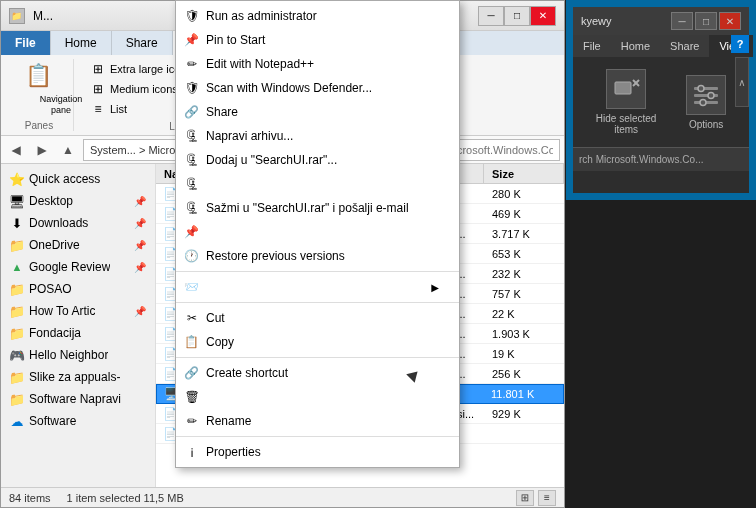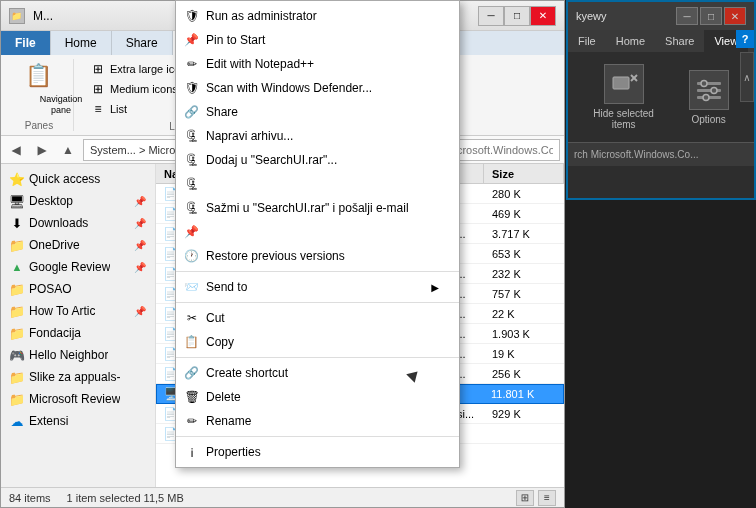--- a/index.html
+++ b/index.html
@@ -359,21 +359,21 @@
       flex: 1;
     }
 
     
     .second-window {
       position: absolute;
       right: 0; top: 0;
       width: 190px;
       height: 200px;
       background: #2d2d2d;
-      border: 2px solid #0369a1;
+      border: 7px solid #0369a1;
       display: flex;
       flex-direction: column;
     }
     .second-title {
       background: #3c3c3c;
       height: 28px;
       display: flex;
       align-items: center;
       padding: 0 8px;
       font-size: 11px;
@@ -596,25 +596,25 @@
       <div class="sidebar-item">
         <span class="sidebar-icon">🎮</span>
         <span class="sidebar-label">Hello Neighbor</span>
       </div>
       <div class="sidebar-item">
         <span class="sidebar-icon">📁</span>
         <span class="sidebar-label">Slike za appuals-</span>
       </div>
       <div class="sidebar-item">
         <span class="sidebar-icon">📁</span>
-        <span class="sidebar-label">Microsoft Review</span>
+        <span class="sidebar-label">Software Napravi</span>
       </div>
       <div class="sidebar-item">
         <span class="sidebar-icon" style="color:#0078d4;">☁</span>
-        <span class="sidebar-label">Extensi</span>
+        <span class="sidebar-label">Software</span>
       </div>
     </div>
 
     <div class="file-list">
       <div class="file-list-header">
         <div class="col-header">Name</div>
         <div class="col-header"></div>
         <div class="col-header">Type</div>
         <div class="col-header">Size</div>
       </div>
@@ -749,40 +749,38 @@
   <div class="ctx-item">
     <span class="ctx-icon">📌</span>
   </div>
   <div class="ctx-item">
     <span class="ctx-icon">🕐</span>
     <span class="ctx-item-label">Restore previous versions</span>
   </div>
   <div class="ctx-separator"></div>
   <div class="ctx-item">
     <span class="ctx-icon">📨</span>
-    <span class="ctx-item-label">Send to</span>
     <span class="ctx-arrow">▶</span>
   </div>
   <div class="ctx-separator"></div>
   <div class="ctx-item">
     <span class="ctx-icon">✂</span>
     <span class="ctx-item-label">Cut</span>
   </div>
   <div class="ctx-item">
     <span class="ctx-icon">📋</span>
     <span class="ctx-item-label">Copy</span>
   </div>
   <div class="ctx-separator"></div>
   <div class="ctx-item">
     <span class="ctx-icon">🔗</span>
     <span class="ctx-item-label">Create shortcut</span>
   </div>
   <div class="ctx-item">
     <span class="ctx-icon">🗑</span>
-    <span class="ctx-item-label">Delete</span>
   </div>
   <div class="ctx-item">
     <span class="ctx-icon">✏</span>
     <span class="ctx-item-label">Rename</span>
   </div>
   <div class="ctx-separator"></div>
   <div class="ctx-item">
     <span class="ctx-icon">ℹ</span>
     <span class="ctx-item-label">Properties</span>
   </div>

